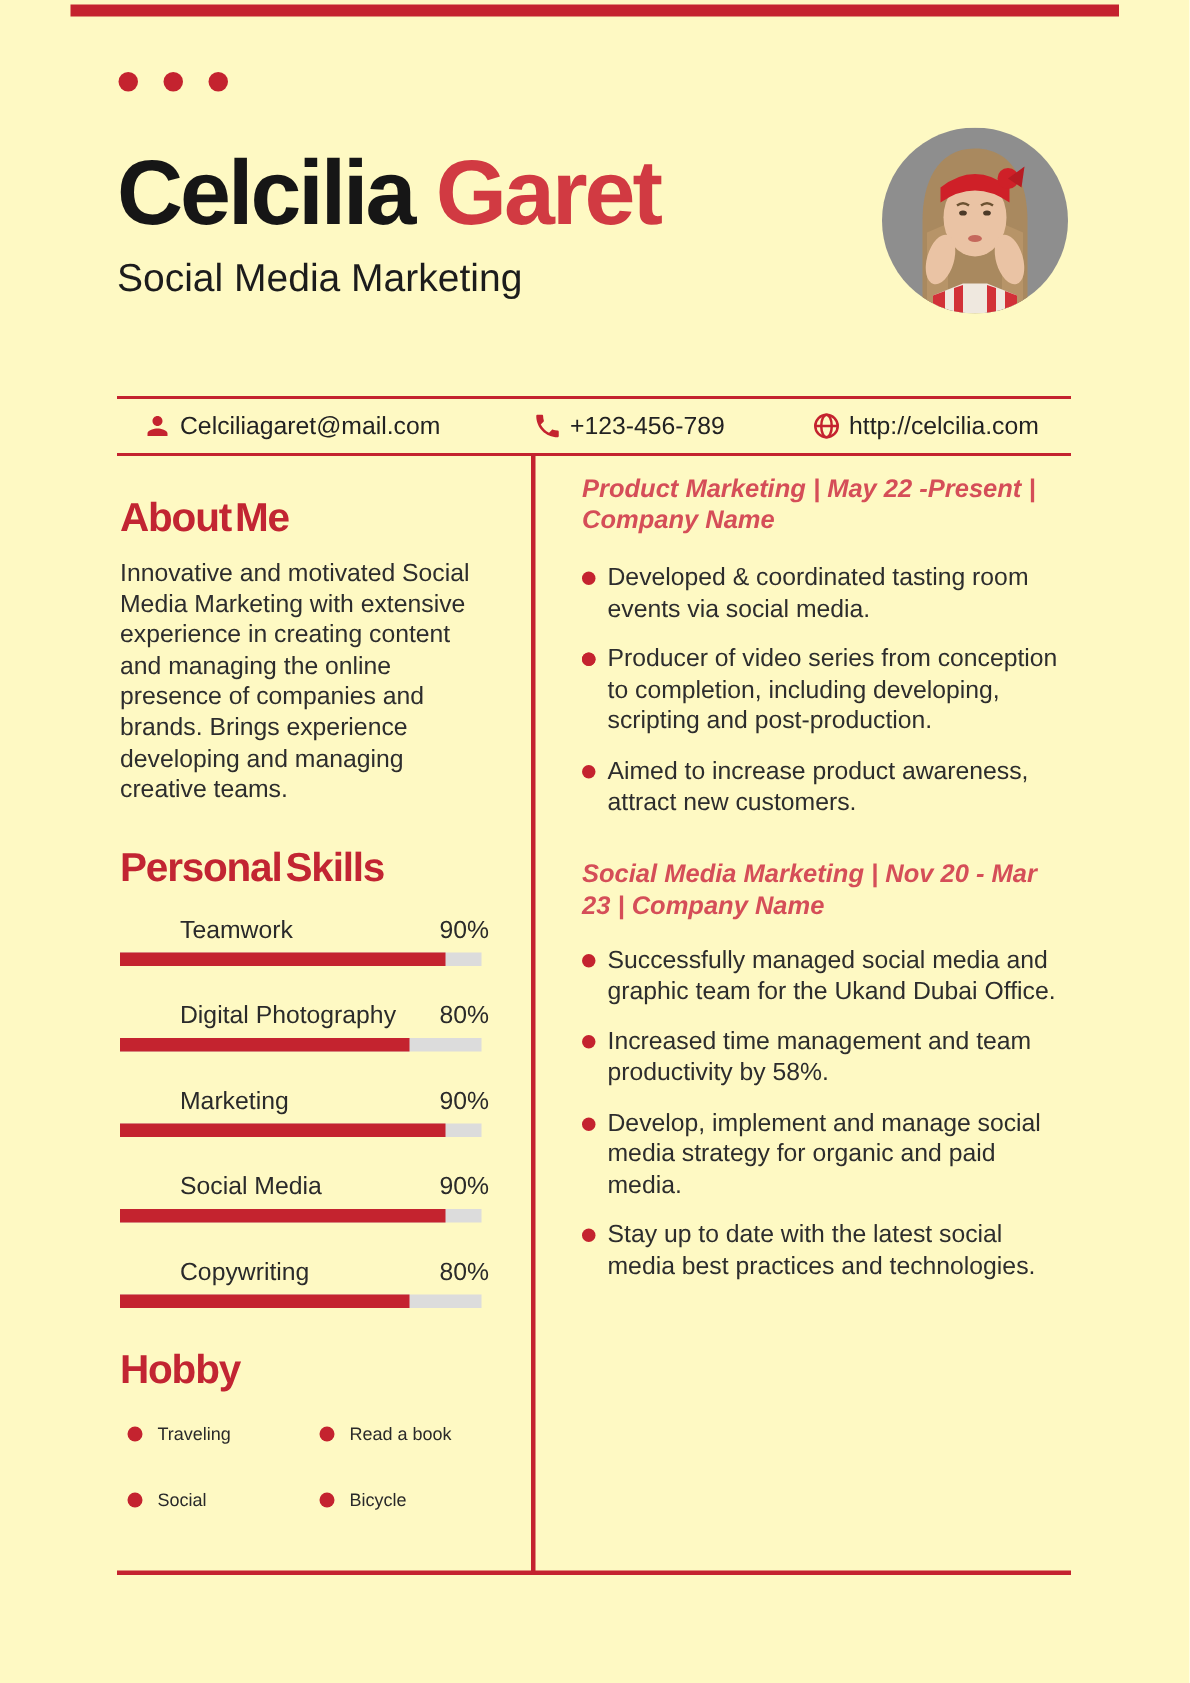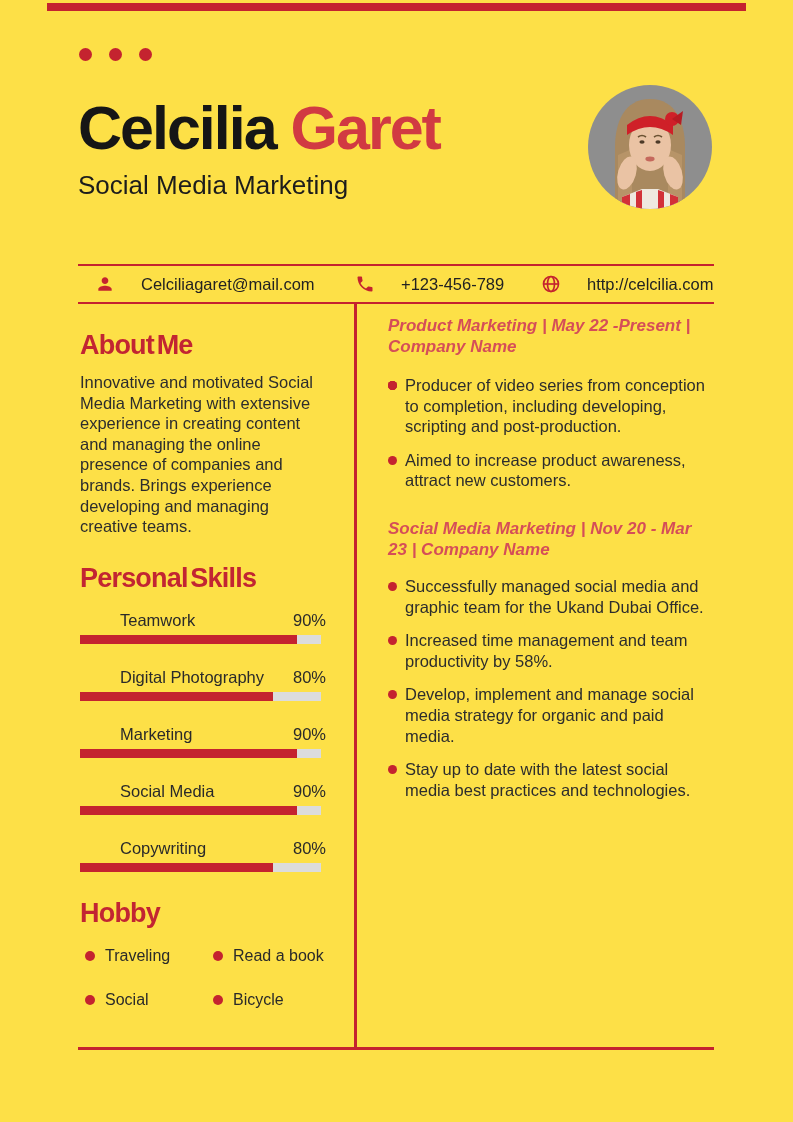--- a/index.html
+++ b/index.html
@@ -1,21 +1,21 @@
 <!DOCTYPE html>
 <html><head>
 <meta charset="utf-8">
 <style>
   * { margin: 0; padding: 0; box-sizing: border-box; }
   html,body { background: #ffffff; }
   body { font-family: "Liberation Sans", sans-serif; }
   .page {
     position: relative;
     width: 793px; height: 1122px;
-    background: #fde047;
+    background: #fef9c3;
     overflow: hidden;
   }
   
   .top-bar { position: absolute; left: 47px; top: 3px; width: 699px; height: 8px; background: #c4232f; }
   .dots { position: absolute; left: 79px; top: 48px; display: flex; gap: 17px; }
   .dot { width: 13px; height: 13px; border-radius: 50%; background: #c4232f; }
 
   
   .name-block { position: absolute; left: 78px; top: 92px; }
   .name { font-size: 61px; line-height: 72px; font-weight: 800; letter-spacing: -2px; color: #161616; white-space: nowrap; }
@@ -23,21 +23,21 @@
   .job-title { margin-top: 6px; font-size: 26px; line-height: 30px; color: #1c1c1c; }
 
   .photo { position: absolute; left: 588px; top: 85px; width: 124px; height: 124px; border-radius: 50%; overflow: hidden; }
   .photo svg { display: block; width: 124px; height: 124px; }
 
   
   .contact-bar {
     position: absolute; left: 78px; top: 264px; width: 636px; height: 40px;
     border-top: 2.5px solid #c4232f; border-bottom: 2.5px solid #c4232f;
   }
-  .contact-item { position: absolute; top: 0; height: 100%; display: flex; align-items: center; gap: 26px; }
+  .contact-item { position: absolute; top: 0; height: 100%; display: flex; align-items: center; gap: 5px; }
   .contact-item .ci-icon { display: inline-flex; width: 20px; height: 20px; }
   .contact-item .ci-icon svg { width: 20px; height: 20px; }
   .contact-text { font-size: 16.5px; color: #222222; }
   .ci-email { left: 17px; }
   .ci-phone { left: 277px; }
   .ci-web   { left: 463px; }
 
   
   .divider-v { position: absolute; left: 354px; top: 304px; width: 2.5px; height: 744px; background: #c4232f; }
   .bottom-line { position: absolute; left: 78px; top: 1047px; width: 636px; height: 3px; background: #c4232f; }
@@ -53,21 +53,21 @@
 
   .skills-list { margin-top: 15px; }
   .skill { margin-bottom: 21px; width: 246px; }
   .skill-top { display: flex; justify-content: space-between; align-items: flex-end; height: 22px; margin-left: 40px; }
   .skill-label, .skill-percent { font-size: 16.5px; color: #2a2a2a; }
   .skill-track { margin-top: 5px; width: 241px; height: 9px; background: #dcdcdc; }
   .skill-fill { height: 9px; background: #c4232f; }
 
   .hobby-heading { margin-top: 12px; }
   .hobby-grid { margin-top: 18px; display: grid; grid-template-columns: 128px auto; row-gap: 24px; }
-  .hobby-item { position: relative; padding-left: 25px; font-size: 16px; line-height: 20px; color: #2a2a2a; }
+  .hobby-item { position: relative; padding-left: 25px; font-size: 12px; line-height: 20px; color: #2a2a2a; }
   .hobby-item .bullet { position: absolute; left: 5px; top: 5px; width: 10px; height: 10px; border-radius: 50%; background: #c4232f; }
 
   .right-col { position: absolute; left: 388px; top: 304px; width: 324px; }
   .right-col .section-heading { margin-top: 26px; }
   .job-subtitle {
     margin-top: 11px; font-size: 17px; line-height: 21px;
     font-style: italic; font-weight: 600; color: #d54e58;
   }
   .job2 { margin-top: 27px; }
   ul.exp-list { margin-top: 18px; list-style: none; }
@@ -222,21 +222,21 @@
       <div class="hobby-item"><span class="bullet"></span><span>Read a book</span></div>
       <div class="hobby-item"><span class="bullet"></span><span>Social</span></div>
       <div class="hobby-item"><span class="bullet"></span><span>Bicycle</span></div>
     </div>
   </div>
 
   <div class="right-col">
 
     <div class="job-subtitle">Product Marketing | May 22 -Present | Company Name</div>
     <ul class="exp-list">
-      <li><span class="bullet"></span></li>
+      <li><span class="bullet"></span><span>Developed &amp; coordinated tasting room events via social media.</span></li>
       <li><span class="bullet"></span></li>
       <li><span class="bullet"></span><span>Producer of video series from conception to completion, including developing, scripting and post-production.</span></li>
       <li><span class="bullet"></span><span>Aimed to increase product awareness, attract new customers.</span></li>
     </ul>
 
     <div class="job-subtitle job2">Social Media Marketing | Nov 20 - Mar 23 | Company Name</div>
     <ul class="exp-list exp-list-2">
       <li><span class="bullet"></span><span>Successfully managed social media and graphic team for the Ukand Dubai Office.</span></li>
       <li><span class="bullet"></span><span>Increased time management and team productivity by 58%.</span></li>
       <li><span class="bullet"></span><span>Develop, implement and manage social media strategy for organic and paid media.</span></li>

